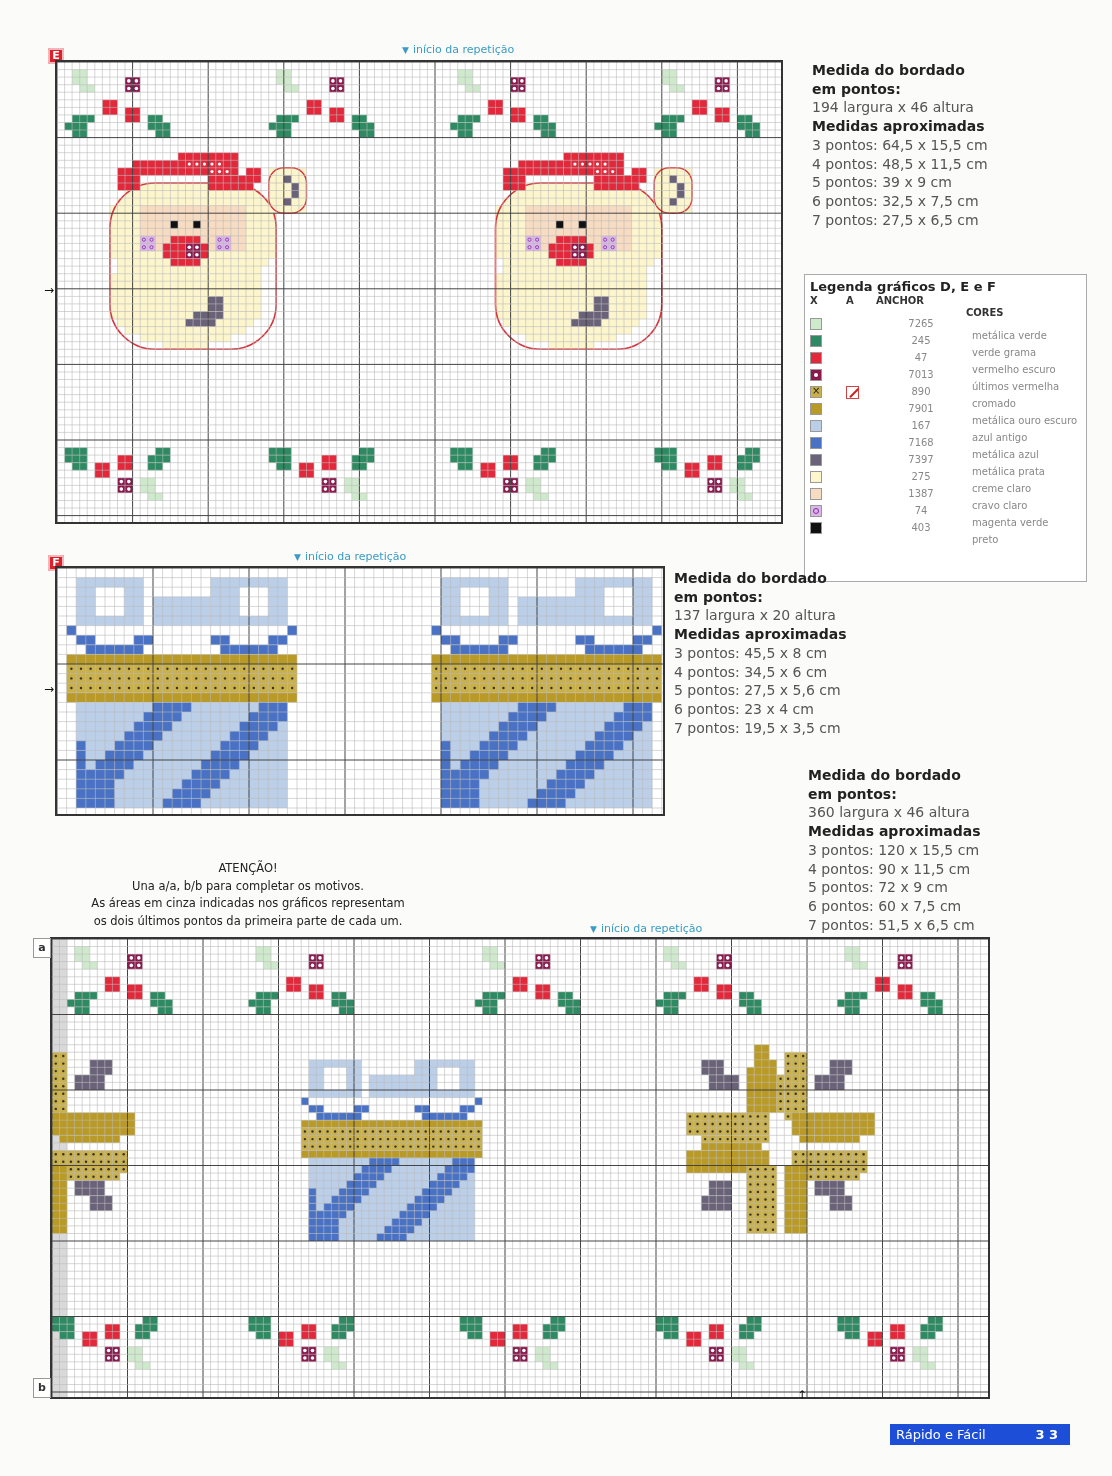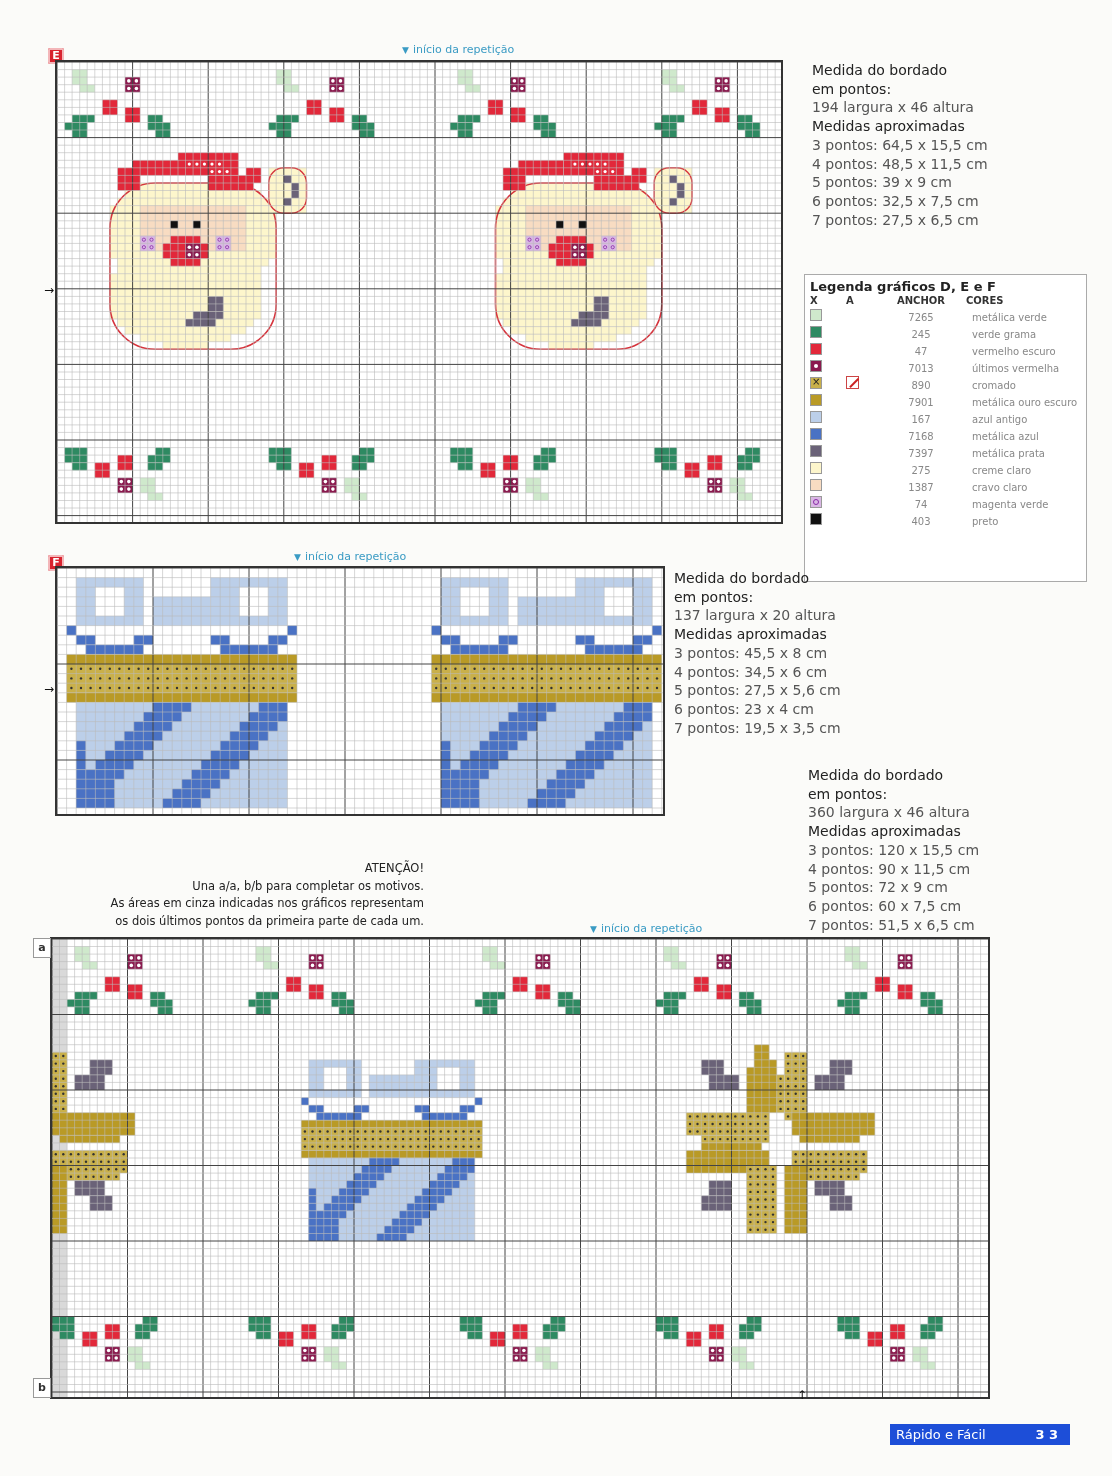--- a/index.html
+++ b/index.html
@@ -13,33 +13,33 @@
     position: absolute; width: 16px; height: 16px; background: #d8232f; color: #fff;
     font: bold 11px "DejaVu Sans", sans-serif; text-align: center; line-height: 16px;
     border-radius: 2px; box-shadow: 0 0 0 2px #f3b6b9 inset;
   }
   .repeat-label {
     position: absolute; color: #3a9bc4; font: 11px "DejaVu Sans", sans-serif; white-space: nowrap;
   }
   .repeat-label .arrow { font-size: 9px; margin-right: 4px; }
   .side-arrow { position: absolute; font: 12px "DejaVu Sans", sans-serif; color: #111; }
   .measure { position: absolute; font: 14px "DejaVu Sans", sans-serif; line-height: 18.7px; color: #555; }
-  .measure .b { font-weight: normal; color: #222; }
+  .measure .b { font-weight: bold; color: #222; }
   .legend {
     position: absolute; left: 804px; top: 274px; width: 283px; height: 308px;
     border: 1px solid #aaa; background: #fff; box-sizing: border-box; padding: 4px 5px;
   }
   .legend-title { font: bold 13px "DejaVu Sans", sans-serif; color: #222; }
   .legend-head { display: flex; font: bold 10px "DejaVu Sans", sans-serif; color: #333; margin-top: 1px; }
-  .legend-row { display: flex; align-items: flex-end; height: 17px; font: 10px "DejaVu Sans", sans-serif; color: #888; }
-  .c-x { width: 36px; } .c-a { width: 30px; } .c-anchor { width: 90px; text-align: center; } .c-cores { flex: 1; padding-left: 6px; }
+  .legend-row { display: flex; align-items: flex-start; height: 17px; font: 10px "DejaVu Sans", sans-serif; color: #888; }
+  .c-x { width: 36px; } .c-a { width: 30px; } .c-anchor { width: 90px; text-align: center; } .c-cores { flex: 1; padding-left: 6px; margin-top: 12px; }
   .swatch { width: 12px; height: 12px; display: inline-block; border: 1px solid #999; box-sizing: border-box; position: relative; }
   .half { width: 13px; height: 13px; border: 1px solid #c44; display: inline-block; position: relative; box-sizing: border-box; }
   .half::after { content: ""; position: absolute; left: 1px; top: 5px; width: 12px; height: 1.5px; background: #c22; transform: rotate(-45deg); }
-  .attention { position: absolute; left: 52px; top: 860px; width: 372px; text-align: right; font: 11.5px "DejaVu Sans", sans-serif; line-height: 17.5px; color: #222; }
+  .attention { position: absolute; left: 62px; top: 860px; width: 372px; text-align: center; font: 11.5px "DejaVu Sans", sans-serif; line-height: 17.5px; color: #222; }
   .ab-tag { position: absolute; width: 16px; height: 18px; background: #fff; border: 1px solid #999; font: bold 11px "DejaVu Sans", sans-serif; text-align: center; line-height: 18px; }
   .footer-bar {
     position: absolute; left: 890px; top: 1424px; width: 180px; height: 21px; background: #1d4ed8;
     color: #fff; font: 13px "DejaVu Sans", sans-serif; line-height: 21px; padding-left: 6px; box-sizing: border-box;
   }
   .footer-bar .page { position: absolute; right: 12px; top: 0; font-weight: bold; }
 </style>
 </head>
 <body>
 
@@ -451,21 +451,21 @@
   <div>5 pontos: 39 x 9 cm</div>
   <div>6 pontos: 32,5 x 7,5 cm</div>
   <div>7 pontos: 27,5 x 6,5 cm</div>
 </div>
 
 <div class="legend">
   <div class="legend-title">Legenda gráficos D, E e F</div>
   <div class="legend-head">
     <span class="c-x">X</span>
     <span class="c-a">A</span>
-    <span class="c-anchor" style="text-align:center;padding-left:0">ANCHOR</span>
+    <span class="c-anchor" style="text-align:left;padding-left:0">ANCHOR</span>
     <span class="c-cores" style="padding-left:0">CORES</span>
   </div>
   <div id="legendRows">
       <div class="legend-row">
         <span class="c-x"><span class="swatch" style="background:#cfe9cc"></span></span>
         <span class="c-a"></span>
         <span class="c-anchor">7265</span>
         <span class="c-cores">metálica verde</span>
       </div>
       <div class="legend-row">

